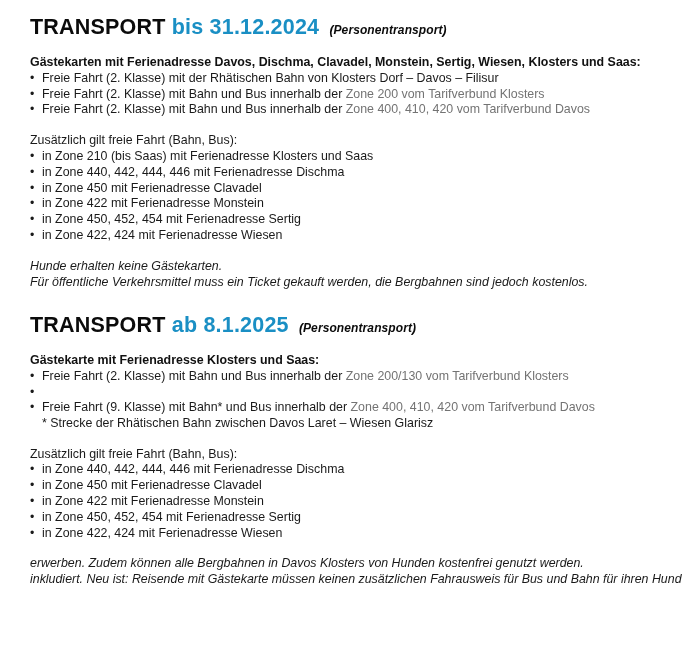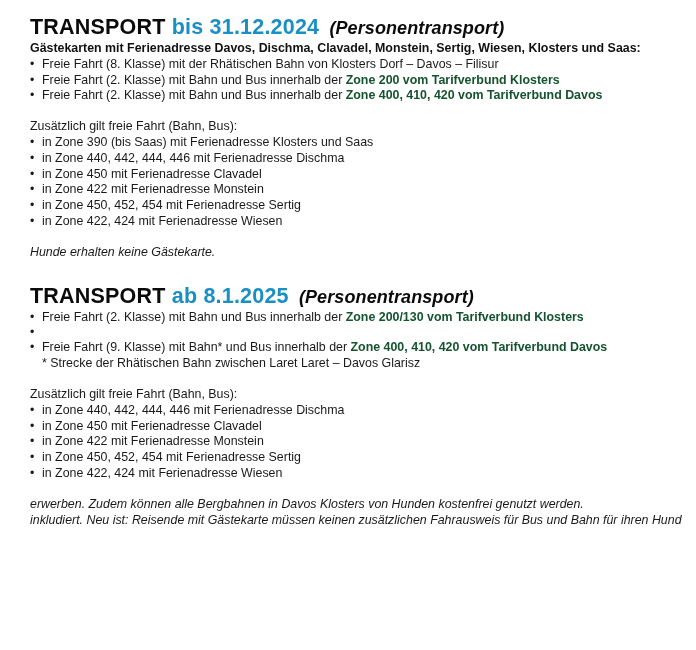--- a/index.html
+++ b/index.html
@@ -10,102 +10,104 @@
       font-size: 12.4px;
       line-height: 15.8px;
     }
     .page { position: relative; padding: 14px 0 0 30px; }
     .section-title {
       margin: 0; font-size: 21.5px; line-height: 26px; font-weight: bold;
       color: #0b0b0b; letter-spacing: 0.2px; white-space: nowrap;
     }
     .section-title .accent { color: #1a8fc4; }
     .section-title .sub {
-      font-size: 18px; font-style: italic; font-weight: bold; color: #0b0b0b;
+      font-size: 12px; font-style: italic; font-weight: bold; color: #0b0b0b;
       margin-left: 4px; letter-spacing: 0.1px;
     }
-    .group { }
+    .group { margin-top: 12px; }
     .group-heading { font-weight: bold; color: #111; white-space: nowrap; }
     .intro { white-space: nowrap; }
     ul.bullets { list-style: none; margin: 0; padding: 0; }
     ul.bullets li { position: relative; padding-left: 12px; white-space: nowrap; }
     ul.bullets li .dot {
       position: absolute; left: 0; top: 0; width: 8px; text-align: left;
     }
-    .strong { font-weight: bold; color: #14532d; }
+    .strong { font-weight: normal; color: #737373; }
     .footnote { padding-left: 12px; white-space: nowrap; }
     .note { font-style: italic; white-space: nowrap; }
     .spacer-big { height: 22px; }
     .gap { height: 15px; }
   </style>
 </head>
 <body>
 
 <div class="page">
 
   <section>
     <h2 class="section-title">
       <span>TRANSPORT</span>
       <span class="accent">bis 31.12.2024</span>
       <span class="sub">(Personentransport)</span>
     </h2>
 
     <div class="group">
       <div class="group-heading">Gästekarten mit Ferienadresse Davos, Dischma, Clavadel, Monstein, Sertig, Wiesen, Klosters und Saas:</div>
       <ul class="bullets">
-        <li><span class="dot">•</span><span>Freie Fahrt (8. Klasse) mit der Rhätischen Bahn von Klosters Dorf – Davos – Filisur</span></li>
+        <li><span class="dot">•</span><span>Freie Fahrt (2. Klasse) mit der Rhätischen Bahn von Klosters Dorf – Davos – Filisur</span></li>
         <li><span class="dot">•</span><span>Freie Fahrt (2. Klasse) mit Bahn und Bus innerhalb der </span><span class="strong">Zone 200 vom Tarifverbund Klosters</span></li>
         <li><span class="dot">•</span><span>Freie Fahrt (2. Klasse) mit Bahn und Bus innerhalb der </span><span class="strong">Zone 400, 410, 420 vom Tarifverbund Davos</span></li>
       </ul>
     </div>
 
     <div class="gap"></div>
 
     <div>
       <div class="intro">Zusätzlich gilt freie Fahrt (Bahn, Bus):</div>
       <ul class="bullets">
-        <li><span class="dot">•</span><span>in Zone 390 (bis Saas) mit Ferienadresse Klosters und Saas</span></li>
+        <li><span class="dot">•</span><span>in Zone 210 (bis Saas) mit Ferienadresse Klosters und Saas</span></li>
         <li><span class="dot">•</span><span>in Zone 440, 442, 444, 446 mit Ferienadresse Dischma</span></li>
         <li><span class="dot">•</span><span>in Zone 450 mit Ferienadresse Clavadel</span></li>
         <li><span class="dot">•</span><span>in Zone 422 mit Ferienadresse Monstein</span></li>
         <li><span class="dot">•</span><span>in Zone 450, 452, 454 mit Ferienadresse Sertig</span></li>
         <li><span class="dot">•</span><span>in Zone 422, 424 mit Ferienadresse Wiesen</span></li>
       </ul>
     </div>
 
     <div class="gap"></div>
 
     <div>
-      <div class="note">Hunde erhalten keine Gästekarte.</div>
+      <div class="note">Hunde erhalten keine Gästekarten.</div>
+      <div class="note">Für öffentliche Verkehrsmittel muss ein Ticket gekauft werden, die Bergbahnen sind jedoch kostenlos.</div>
     </div>
   </section>
 
   <div class="spacer-big"></div>
 
   <section>
     <h2 class="section-title">
       <span>TRANSPORT</span>
       <span class="accent">ab 8.1.2025</span>
       <span class="sub">(Personentransport)</span>
     </h2>
 
     <div class="group">
+      <div class="group-heading">Gästekarte mit Ferienadresse Klosters und Saas:</div>
       <ul class="bullets">
         <li><span class="dot">•</span><span>Freie Fahrt (2. Klasse) mit Bahn und Bus innerhalb der </span><span class="strong">Zone 200/130 vom Tarifverbund Klosters</span></li>
         <li><span class="dot">•</span></li>
       </ul>
     </div>
 
     <div class="gap"></div>
 
     <div>
       <ul class="bullets">
         <li><span class="dot">•</span><span>Freie Fahrt (9. Klasse) mit Bahn* und Bus innerhalb der </span><span class="strong">Zone 400, 410, 420 vom Tarifverbund Davos</span></li>
       </ul>
-      <div class="footnote">* Strecke der Rhätischen Bahn zwischen Laret Laret – Davos Glarisz</div>
+      <div class="footnote">* Strecke der Rhätischen Bahn zwischen Davos Laret – Wiesen Glarisz</div>
     </div>
 
     <div class="gap"></div>
 
     <div>
       <div class="intro">Zusätzlich gilt freie Fahrt (Bahn, Bus):</div>
       <ul class="bullets">
         <li><span class="dot">•</span><span>in Zone 440, 442, 444, 446 mit Ferienadresse Dischma</span></li>
         <li><span class="dot">•</span><span>in Zone 450 mit Ferienadresse Clavadel</span></li>
         <li><span class="dot">•</span><span>in Zone 422 mit Ferienadresse Monstein</span></li>

